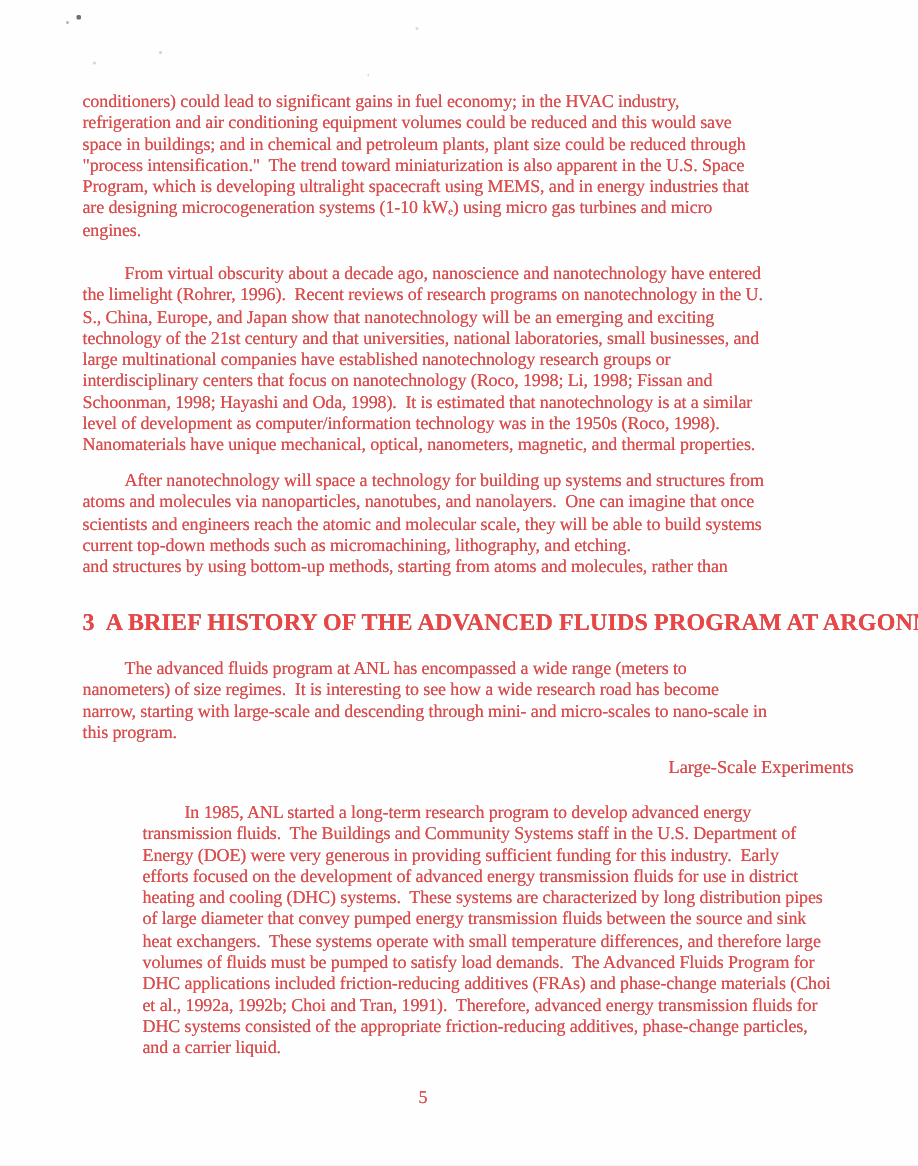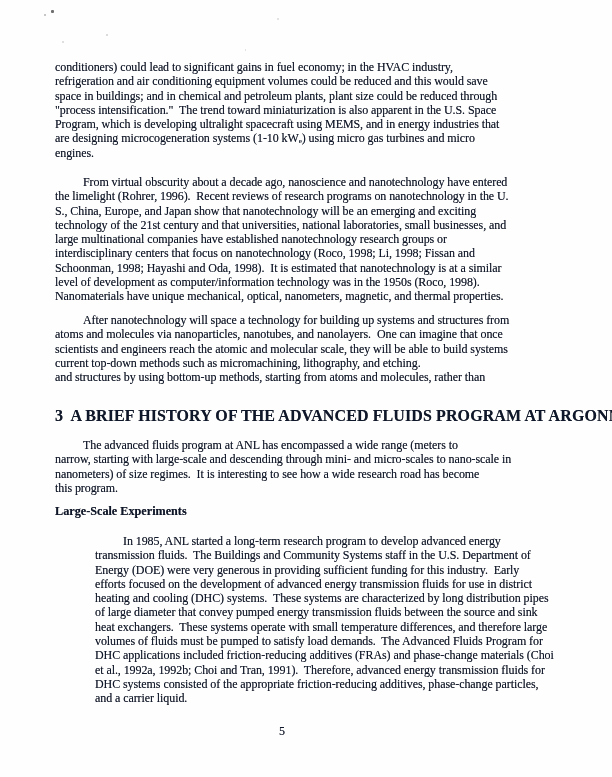--- a/index.html
+++ b/index.html
@@ -8,21 +8,21 @@
     background: #e9e9e9;
   }
   .page {
     position: relative;
     width: 612px;
     height: 777px;
     margin: 0;
     background: #fefefe;
     overflow: hidden;
     font-family: "Liberation Serif", "DejaVu Serif", "DejaVu Sans", serif;
-    color: #0f172a;
+    color: #ef4444;
   }
   .block {
     position: absolute;
     left: 55px;
     width: 514px;
   }
   .line {
     white-space: pre;
     font-size: 12px;
     line-height: 14.3px;
@@ -35,25 +35,26 @@
   .heading {
     font-weight: bold;
     font-size: 16px;
     line-height: 15px;
     text-align: center;
     letter-spacing: 0.1px;
     white-space: pre;
     text-shadow: 0 0 0.4px rgba(25,25,25,0.6);
   }
   .subheading {
-    font-weight: bold;
+    font-weight: normal;
     font-size: 12.2px;
     line-height: 15px;
     white-space: pre;
     text-shadow: 0 0 0.4px rgba(25,25,25,0.6);
+    text-align: right;
   }
   .pagenum {
     position: absolute;
     top: 724px;
     left: 279px;
     font-size: 12px;
     text-shadow: 0 0 0.4px rgba(25,25,25,0.55);
   }
   .speck {
     position: absolute;
@@ -106,22 +107,22 @@
       <div class="line">atoms and molecules via nanoparticles, nanotubes, and nanolayers.  One can imagine that once</div>
       <div class="line">scientists and engineers reach the atomic and molecular scale, they will be able to build systems</div>
       <div class="line">current top-down methods such as micromachining, lithography, and etching.</div>
       <div class="line">and structures by using bottom-up methods, starting from atoms and molecules, rather than</div>
     </div>
 
   <div class="block heading" style="top:408px;">3  A BRIEF HISTORY OF THE ADVANCED FLUIDS PROGRAM AT ARGONNE</div>
 
   <div class="block indent-first" style="top:438px;">
       <div class="line">The advanced fluids program at ANL has encompassed a wide range (meters to</div>
+      <div class="line">nanometers) of size regimes.  It is interesting to see how a wide research road has become</div>
       <div class="line">narrow, starting with large-scale and descending through mini- and micro-scales to nano-scale in</div>
-      <div class="line">nanometers) of size regimes.  It is interesting to see how a wide research road has become</div>
       <div class="line">this program.</div>
     </div>
 
   <div class="block subheading" style="top:504px;">Large-Scale Experiments</div>
 
   <div class="block indent-first" style="top:534px;margin-left:40px;">
       <div class="line">In 1985, ANL started a long-term research program to develop advanced energy</div>
       <div class="line">transmission fluids.  The Buildings and Community Systems staff in the U.S. Department of</div>
       <div class="line">Energy (DOE) were very generous in providing sufficient funding for this industry.  Early</div>
       <div class="line">efforts focused on the development of advanced energy transmission fluids for use in district</div>

